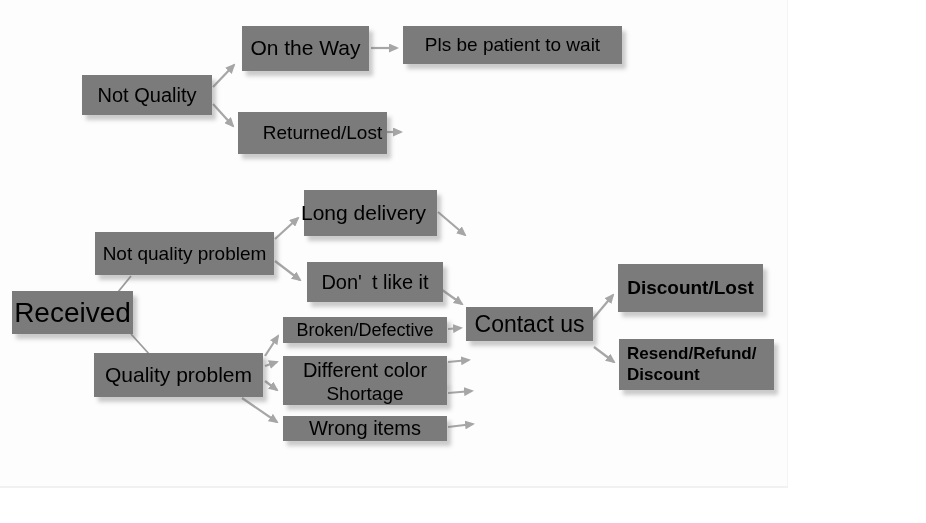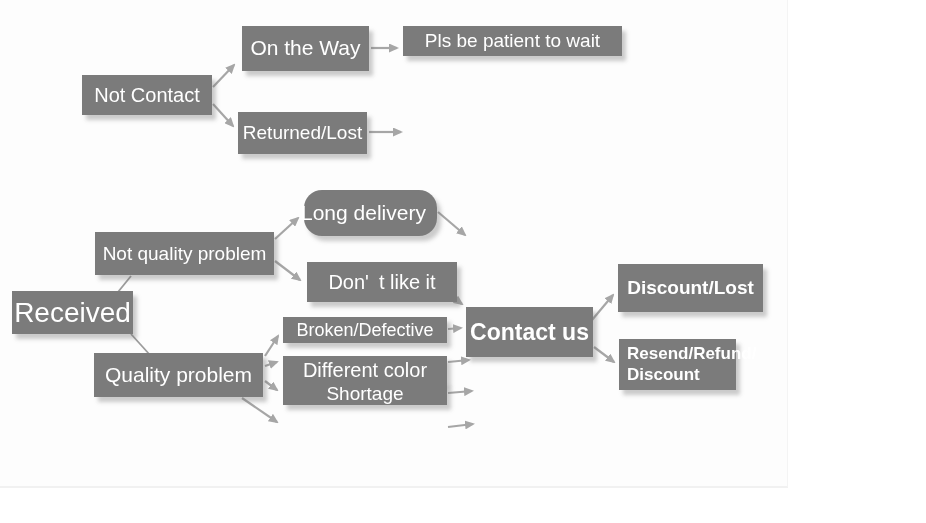--- a/index.html
+++ b/index.html
@@ -14,43 +14,43 @@
   .canvas{
     position:absolute;left:0;top:0;width:787px;height:486px;
     background:#fdfdfd;
     border-right:1px solid #f4f4f4;
     border-bottom:2px solid #f1f1f1;
   }
   .arrows{position:absolute;left:0;top:0;width:926px;height:523px;}
   .node{
     position:absolute;
     background:#7b7b7b;
-    color:#ffffff;
+    color:#000000;
     display:flex;align-items:center;justify-content:center;
     box-shadow:4px 5px 4px rgba(110,110,110,.35);
     white-space:nowrap;
     line-height:1.05;
   }
   .n-not-received   {left:82px;  top:75px;  width:130px; height:40px; font-size:20px;}
   .n-on-the-way     {left:242px; top:26px;  width:127px; height:45px; font-size:21px;}
-  .n-returned-lost  {left:238px; top:112px; width:129px; height:42px; font-size:19px;}
-  .n-pls-wait       {left:403px; top:26px;  width:219px; height:30px; font-size:19px;}
+  .n-returned-lost  {left:238px; top:112px; width:129px; height:42px; font-size:19px;padding-left:20px;}
+  .n-pls-wait       {left:403px; top:26px;  width:219px; height:38px; font-size:19px;}
   .n-resend-refund  {left:407px; top:109px; width:219px; height:48px; font-size:23px; font-weight:bold; letter-spacing:.5px;}
   .n-not-quality    {left:95px;  top:232px; width:179px; height:43px; font-size:19px;}
   .n-received       {left:12px;  top:291px; width:121px; height:43px; font-size:28px;}
   .n-quality        {left:94px;  top:353px; width:169px; height:44px; font-size:21px;}
-  .n-long-delivery  {left:304px; top:190px; width:133px; height:46px; font-size:21px; justify-content:flex-start; text-indent:-3px;border-radius:18px;}
-  .n-dont-like      {left:307px; top:262px; width:150px; height:40px; font-size:20px;}
+  .n-long-delivery  {left:304px; top:190px; width:133px; height:46px; font-size:21px; justify-content:flex-start; text-indent:-3px;}
+  .n-dont-like      {left:307px; top:262px; width:136px; height:40px; font-size:20px;}
   .n-broken         {left:283px; top:317px; width:164px; height:26px; font-size:18px;}
   .n-different      {left:283px; top:356px; width:164px; height:28px; font-size:20px;}
   .n-shortage       {left:283px; top:382px; width:164px; height:23px; font-size:19px;}
   .n-wrong          {left:283px; top:416px; width:164px; height:25px; font-size:20px;}
-  .n-contact        {left:466px; top:307px; width:127px; height:50px; font-size:23px;font-weight:bold;}
+  .n-contact        {left:466px; top:307px; width:127px; height:34px; font-size:23px;}
   .n-discount-gifts {left:618px; top:264px; width:145px; height:48px; font-size:19px; font-weight:bold;}
-  .n-rrd            {left:619px; top:339px; width:117px; height:51px; font-size:17px; font-weight:bold;
+  .n-rrd            {left:619px; top:339px; width:155px; height:51px; font-size:17px; font-weight:bold;
                      flex-direction:column; align-items:flex-start; justify-content:center; padding-left:8px; box-sizing:border-box; line-height:1.2;}
 </style>
 </head>
 <body>
 
 <div class="stage">
   <div class="canvas"></div>
 
   <svg class="arrows" viewBox="0 0 926 523" xmlns="http://www.w3.org/2000/svg">
     <defs>
@@ -77,32 +77,33 @@
       <line x1="448" y1="427" x2="473" y2="424" marker-end="url(#ah)"></line>
       <line x1="592" y1="320" x2="613" y2="295" marker-end="url(#ah)"></line>
       <line x1="594" y1="347" x2="614" y2="362" marker-end="url(#ah)"></line>
     </g>
     <g stroke="#9c9c9c" stroke-width="1.8" fill="none">
       <line x1="118" y1="292" x2="131" y2="276"></line>
       <line x1="131" y1="334" x2="150" y2="355"></line>
     </g>
   </svg>
 
-  <div class="node n-not-received">Not Contact</div>
+  <div class="node n-not-received">Not Quality</div>
   <div class="node n-on-the-way">On the Way</div>
   <div class="node n-pls-wait">Pls be patient to wait</div>
   <div class="node n-returned-lost">Returned/Lost</div>
 
   <div class="node n-received">Received</div>
   <div class="node n-not-quality">Not quality problem</div>
   <div class="node n-long-delivery">Long delivery</div>
   <div class="node n-dont-like">Don' t like it</div>
   <div class="node n-quality">Quality problem</div>
   <div class="node n-broken">Broken/Defective</div>
   <div class="node n-different">Different color</div>
   <div class="node n-shortage">Shortage</div>
+  <div class="node n-wrong">Wrong items</div>
   <div class="node n-contact">Contact us</div>
   <div class="node n-discount-gifts">Discount/Lost</div>
   <div class="node n-rrd">
     <span>Resend/Refund/</span>
     <span>Discount</span>
   </div>
 </div>
 
 </body></html>

